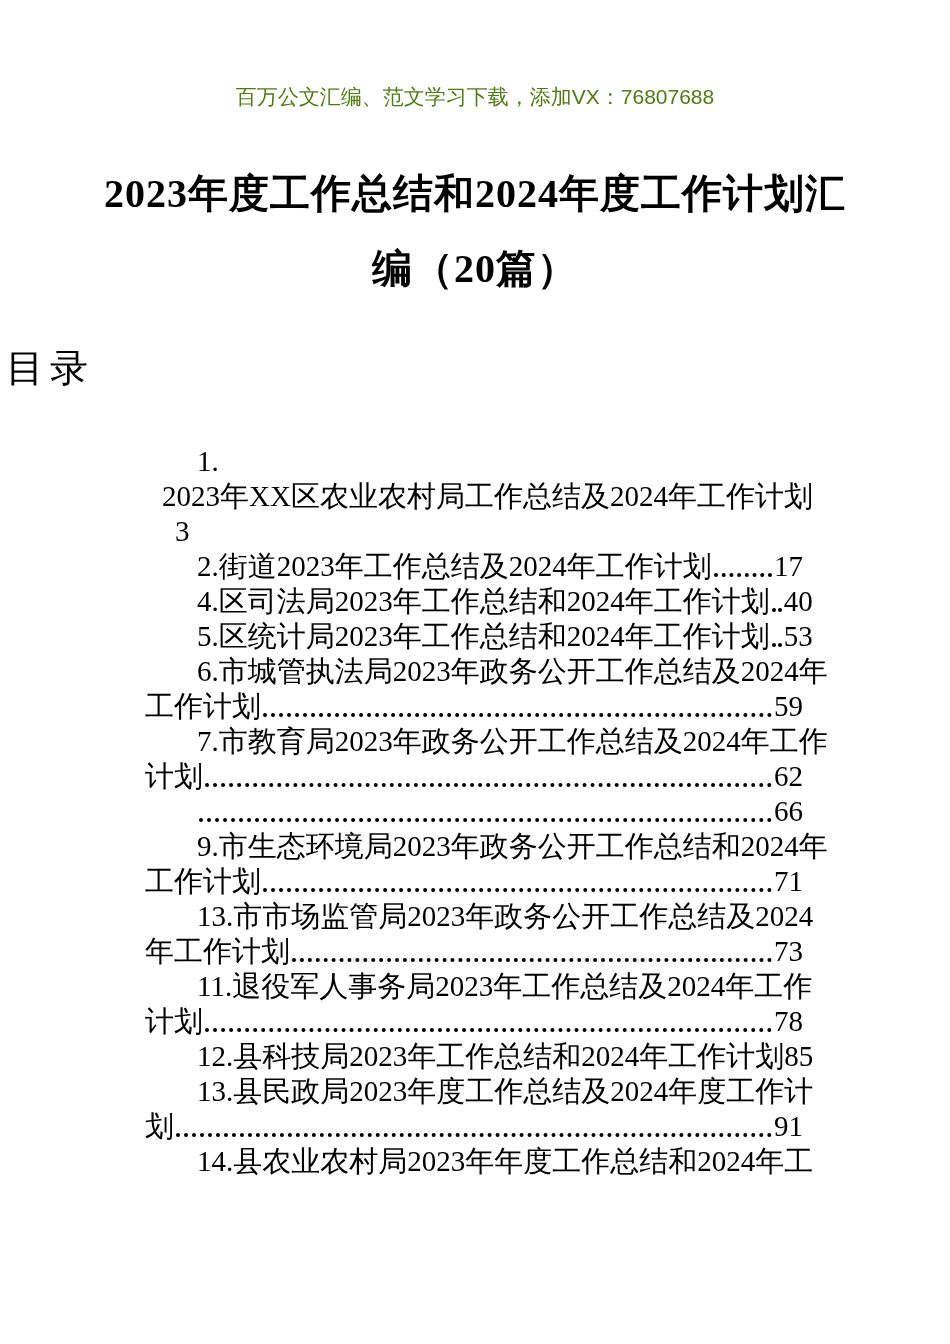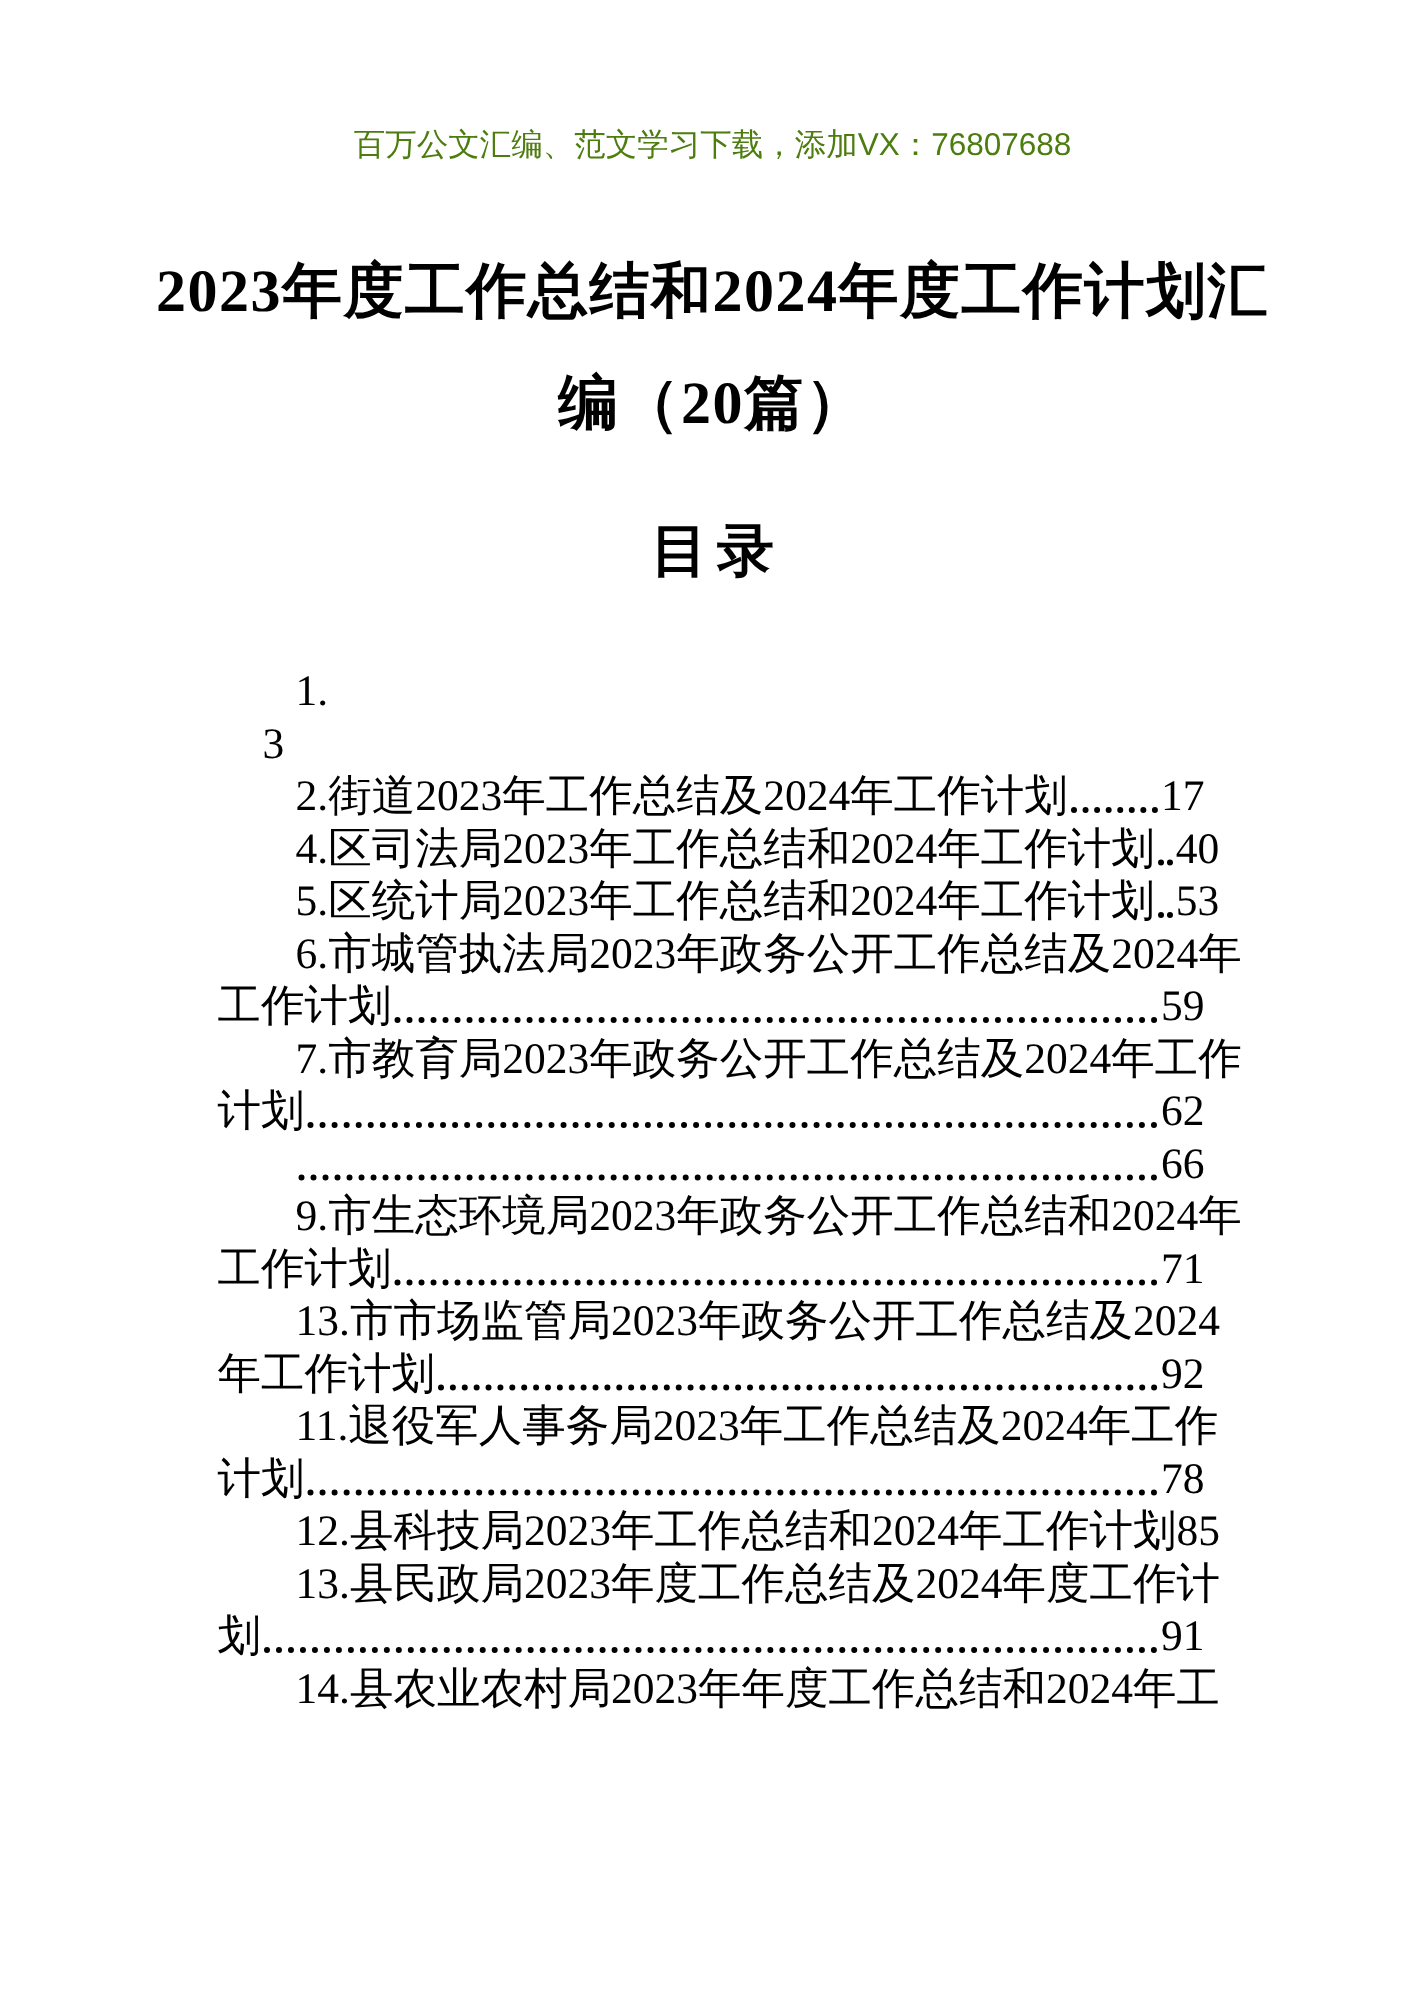--- a/index.html
+++ b/index.html
@@ -25,24 +25,24 @@
   .doc-title {
     margin: 46px 60px 0 60px;
     text-align: center;
     font-size: 40px;
     line-height: 75px;
     font-weight: 700;
     letter-spacing: 1px;
   }
   .toc-heading {
     margin: 36px 0 0 0;
-    text-align: center;
+    text-align: left;
     font-size: 38px;
     line-height: 52px;
-    font-weight: 700;
+    font-weight: 400;
     letter-spacing: 6px;
     text-indent: 6px;
   }
   .toc {
     margin-top: 50px;
     padding-left: 145px;
     padding-right: 147px;
   }
   .toc-line {
     display: flex;
@@ -83,20 +83,23 @@
     <span>2023年度工作总结和2024年度工作计划汇</span><br>
     <span>编（20篇）</span>
   </h1>
 
   <h2 class="toc-heading">目录</h2>
 
   <div class="toc" id="toc-lines">
       <div class="toc-line indent-first">
         <span class="toc-text">1.</span>
       </div>
+      <div class="toc-line indent-tiny">
+        <span class="toc-text">2023年XX区农业农村局工作总结及2024年工作计划</span>
+      </div>
       <div class="toc-line indent-small">
         <span class="toc-text">3</span>
       </div>
       <div class="toc-line indent-first">
         <span class="toc-text">2.街道2023年工作总结及2024年工作计划</span>
         <span class="leader"></span>
         <span class="toc-page">17</span>
       </div>
       <div class="toc-line indent-first">
         <span class="toc-text">4.区司法局2023年工作总结和2024年工作计划</span>
@@ -135,21 +138,21 @@
         <span class="toc-text">工作计划</span>
         <span class="leader"></span>
         <span class="toc-page">71</span>
       </div>
       <div class="toc-line indent-first">
         <span class="toc-text">13.市市场监管局2023年政务公开工作总结及2024</span>
       </div>
       <div class="toc-line indent-none">
         <span class="toc-text">年工作计划</span>
         <span class="leader"></span>
-        <span class="toc-page">92</span>
+        <span class="toc-page">73</span>
       </div>
       <div class="toc-line indent-first">
         <span class="toc-text">11.退役军人事务局2023年工作总结及2024年工作</span>
       </div>
       <div class="toc-line indent-none">
         <span class="toc-text">计划</span>
         <span class="leader"></span>
         <span class="toc-page">78</span>
       </div>
       <div class="toc-line indent-first">

